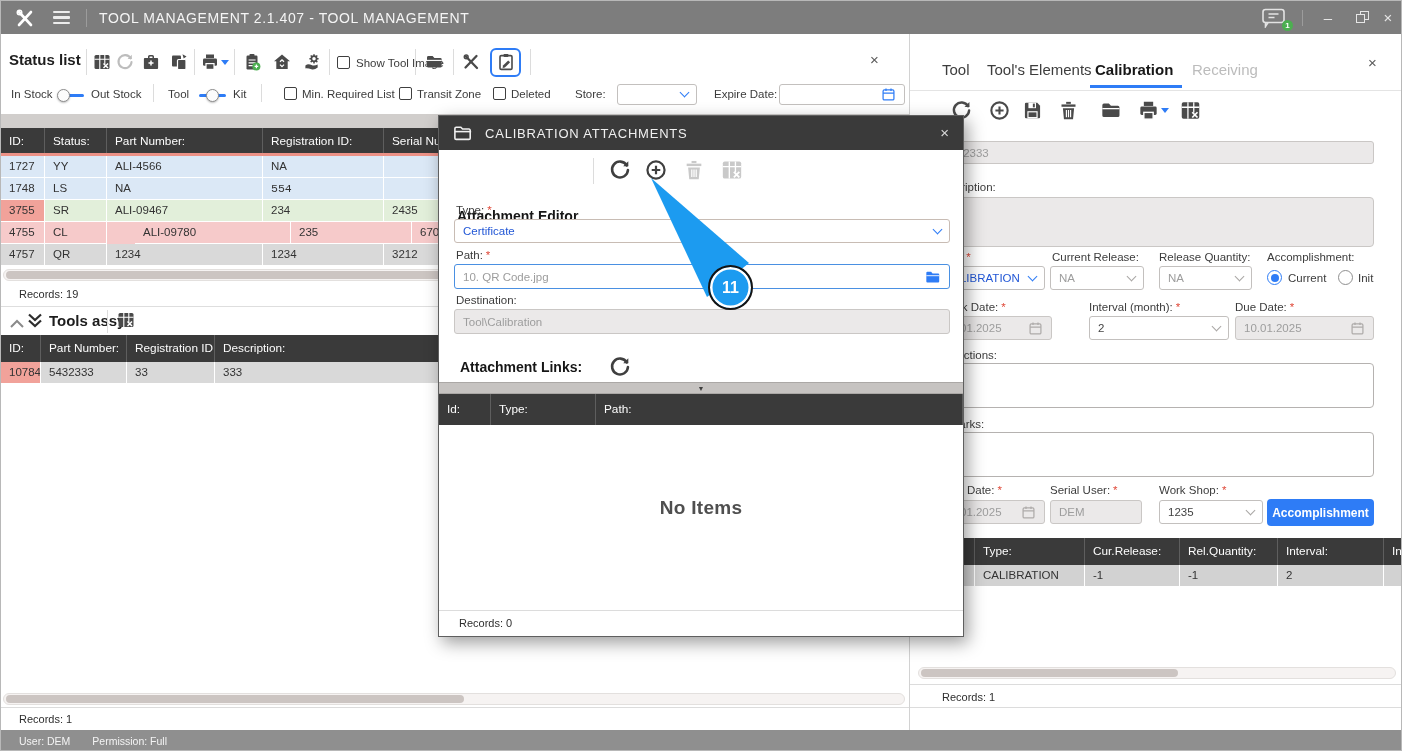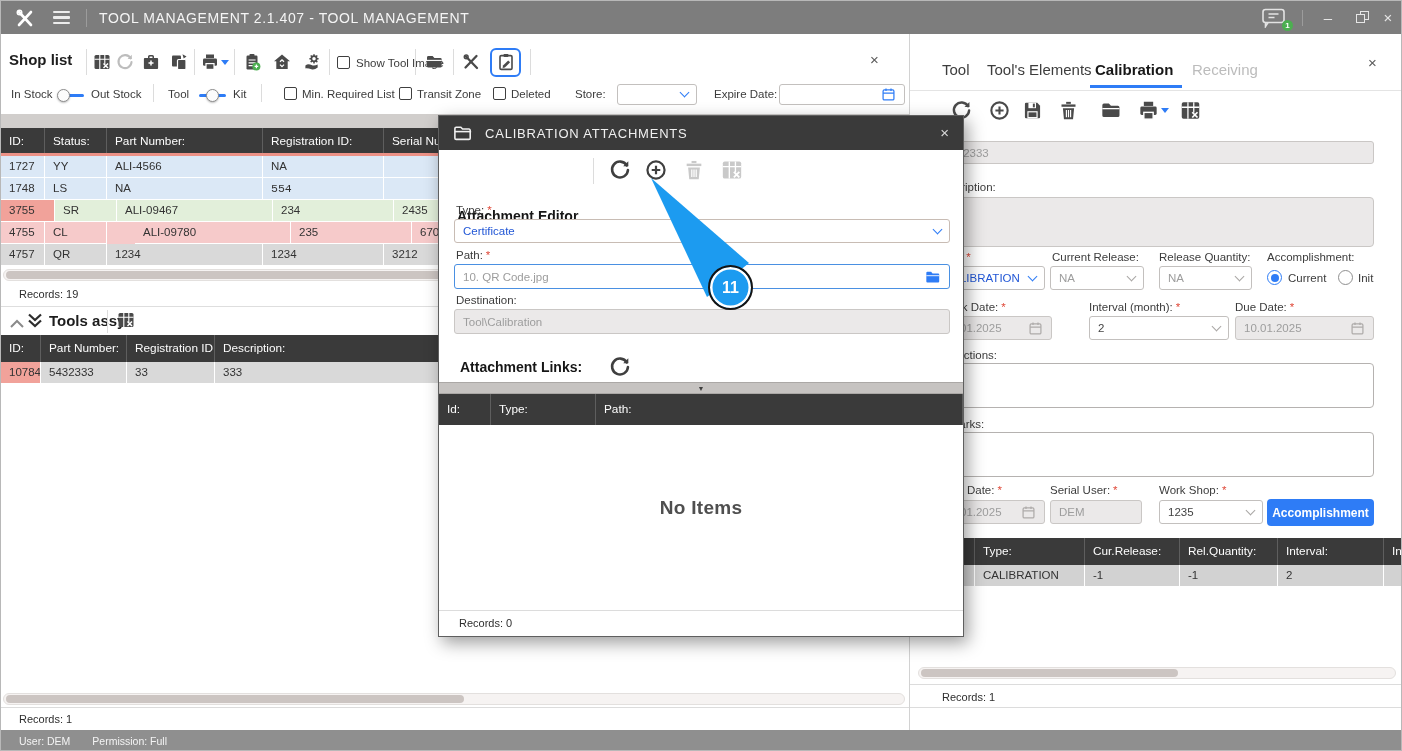--- a/index.html
+++ b/index.html
@@ -148,21 +148,21 @@
             <span class="r1"></span>
             <span class="r2"></span>
           </i>
         </span>
       <span class="wbtn">×</span>
     </div>
   </div>
 
   <div class="lpanel">
 
-    <span class="abs blbl" style="left:8px;top:17px;">Shop list</span>
+    <span class="abs blbl" style="left:8px;top:17px;">Status list</span>
     <span class="vsep" style="left:85px;top:15px;height:26px;"></span>
 
     <span class="tbi" style="left:92px;top:19px;">
       <svg viewBox="0 0 18 18">
           <rect x="1.5" y="2" width="15" height="14" rx="1.5" fill="currentColor"></rect>
       <path d="M1.5 6.2h15M6.8 2v14M11.8 2v9" stroke="#fff" stroke-width="1.1"></path>
       <path d="M10.5 10.5l4.5 4.5m0-4.5l-4.5 4.5" stroke="#fff" stroke-width="1.5"></path>
         </svg>
     </span>
     <span class="tbi" style="left:115px;top:19px;color:#bdbdbd;">
@@ -301,21 +301,21 @@
       <div></div>
     </div>
     <div class="trow row-blue" style="left:0;top:144px;width:908px;height:22px;">
       <div style="width:44px;">1748</div>
       <div style="width:62px;">LS</div>
       <div style="width:156px;">NA</div>
       <div style="width:121px;font-family:Liberation Mono, monospace;">554</div>
       <div></div>
     </div>
     <div class="trow row-green" style="left:0;top:166px;width:908px;height:22px;">
-      <div style="width:54px;" class="idsal">3755</div>
+      <div style="width:44px;" class="idsal">3755</div>
       <div style="width:62px;">SR</div>
       <div style="width:156px;">ALI-09467</div>
       <div style="width:121px;">234</div>
       <div>2435</div>
     </div>
     <div class="trow row-pink" style="left:0;top:188px;width:908px;height:22px;">
       <div style="width:44px;">4755</div>
       <div style="width:62px;">CL</div>
       <div style="width:156px;margin-left:28px;">ALI-09780</div>
       <div style="width:121px;">235</div>

